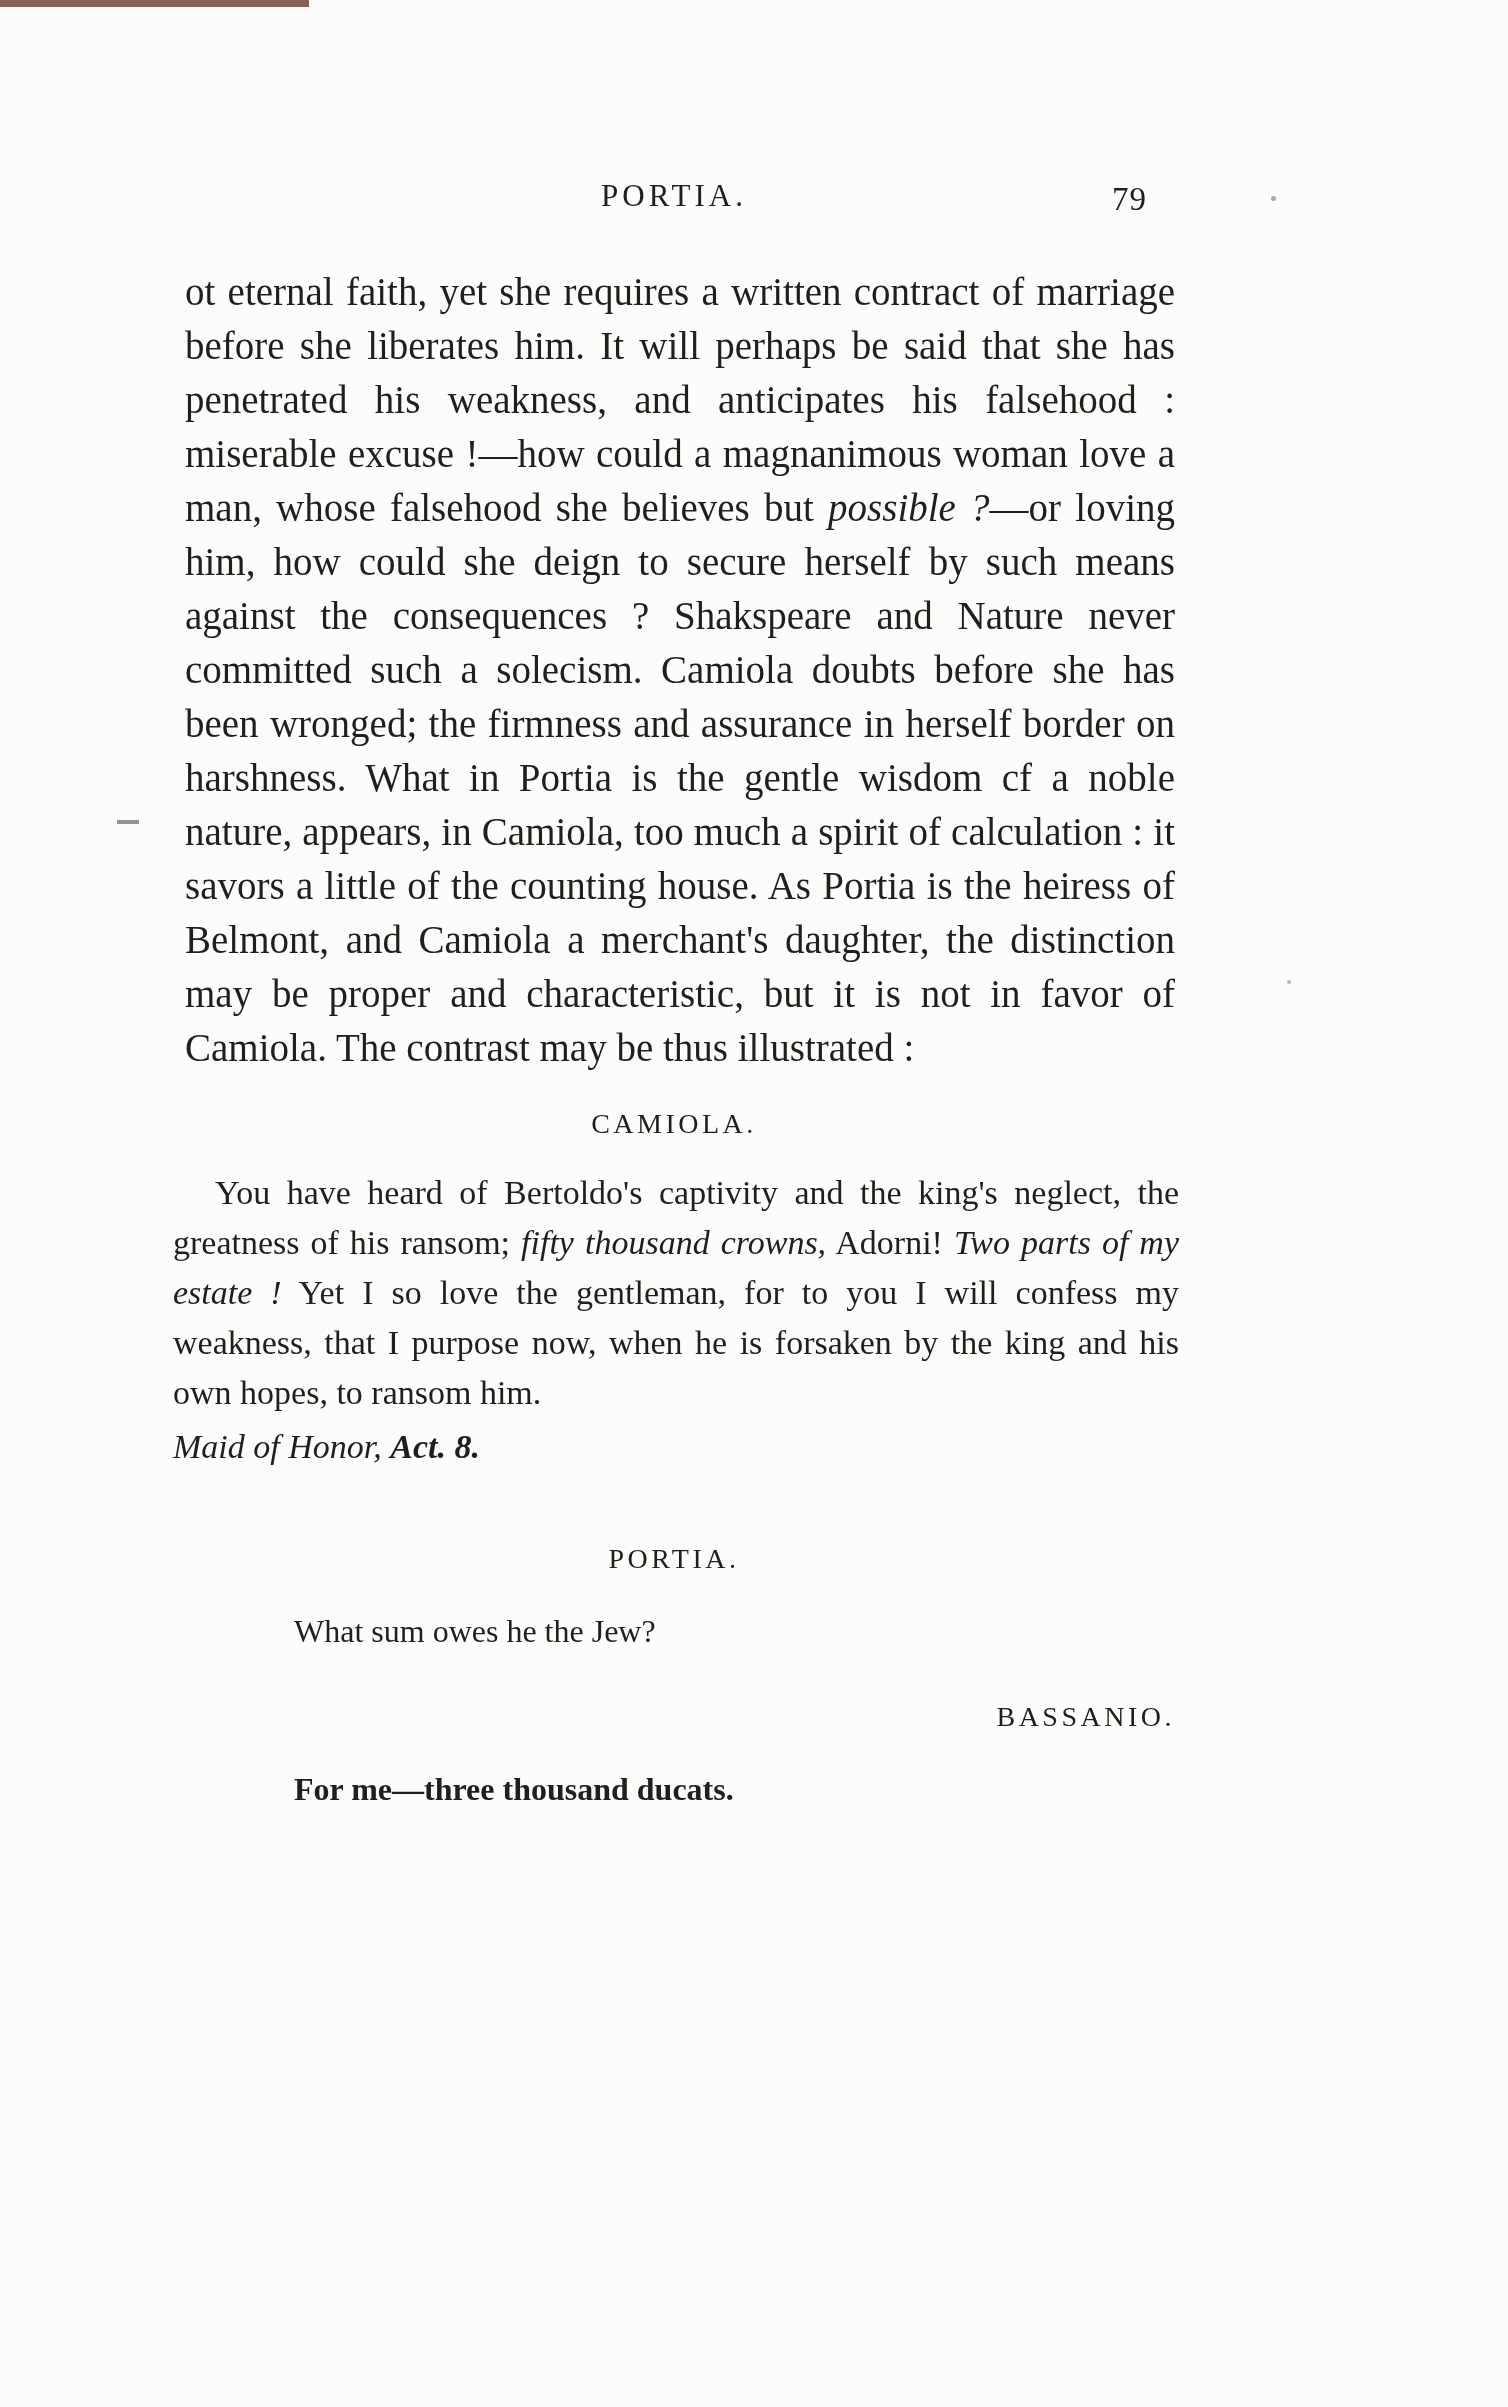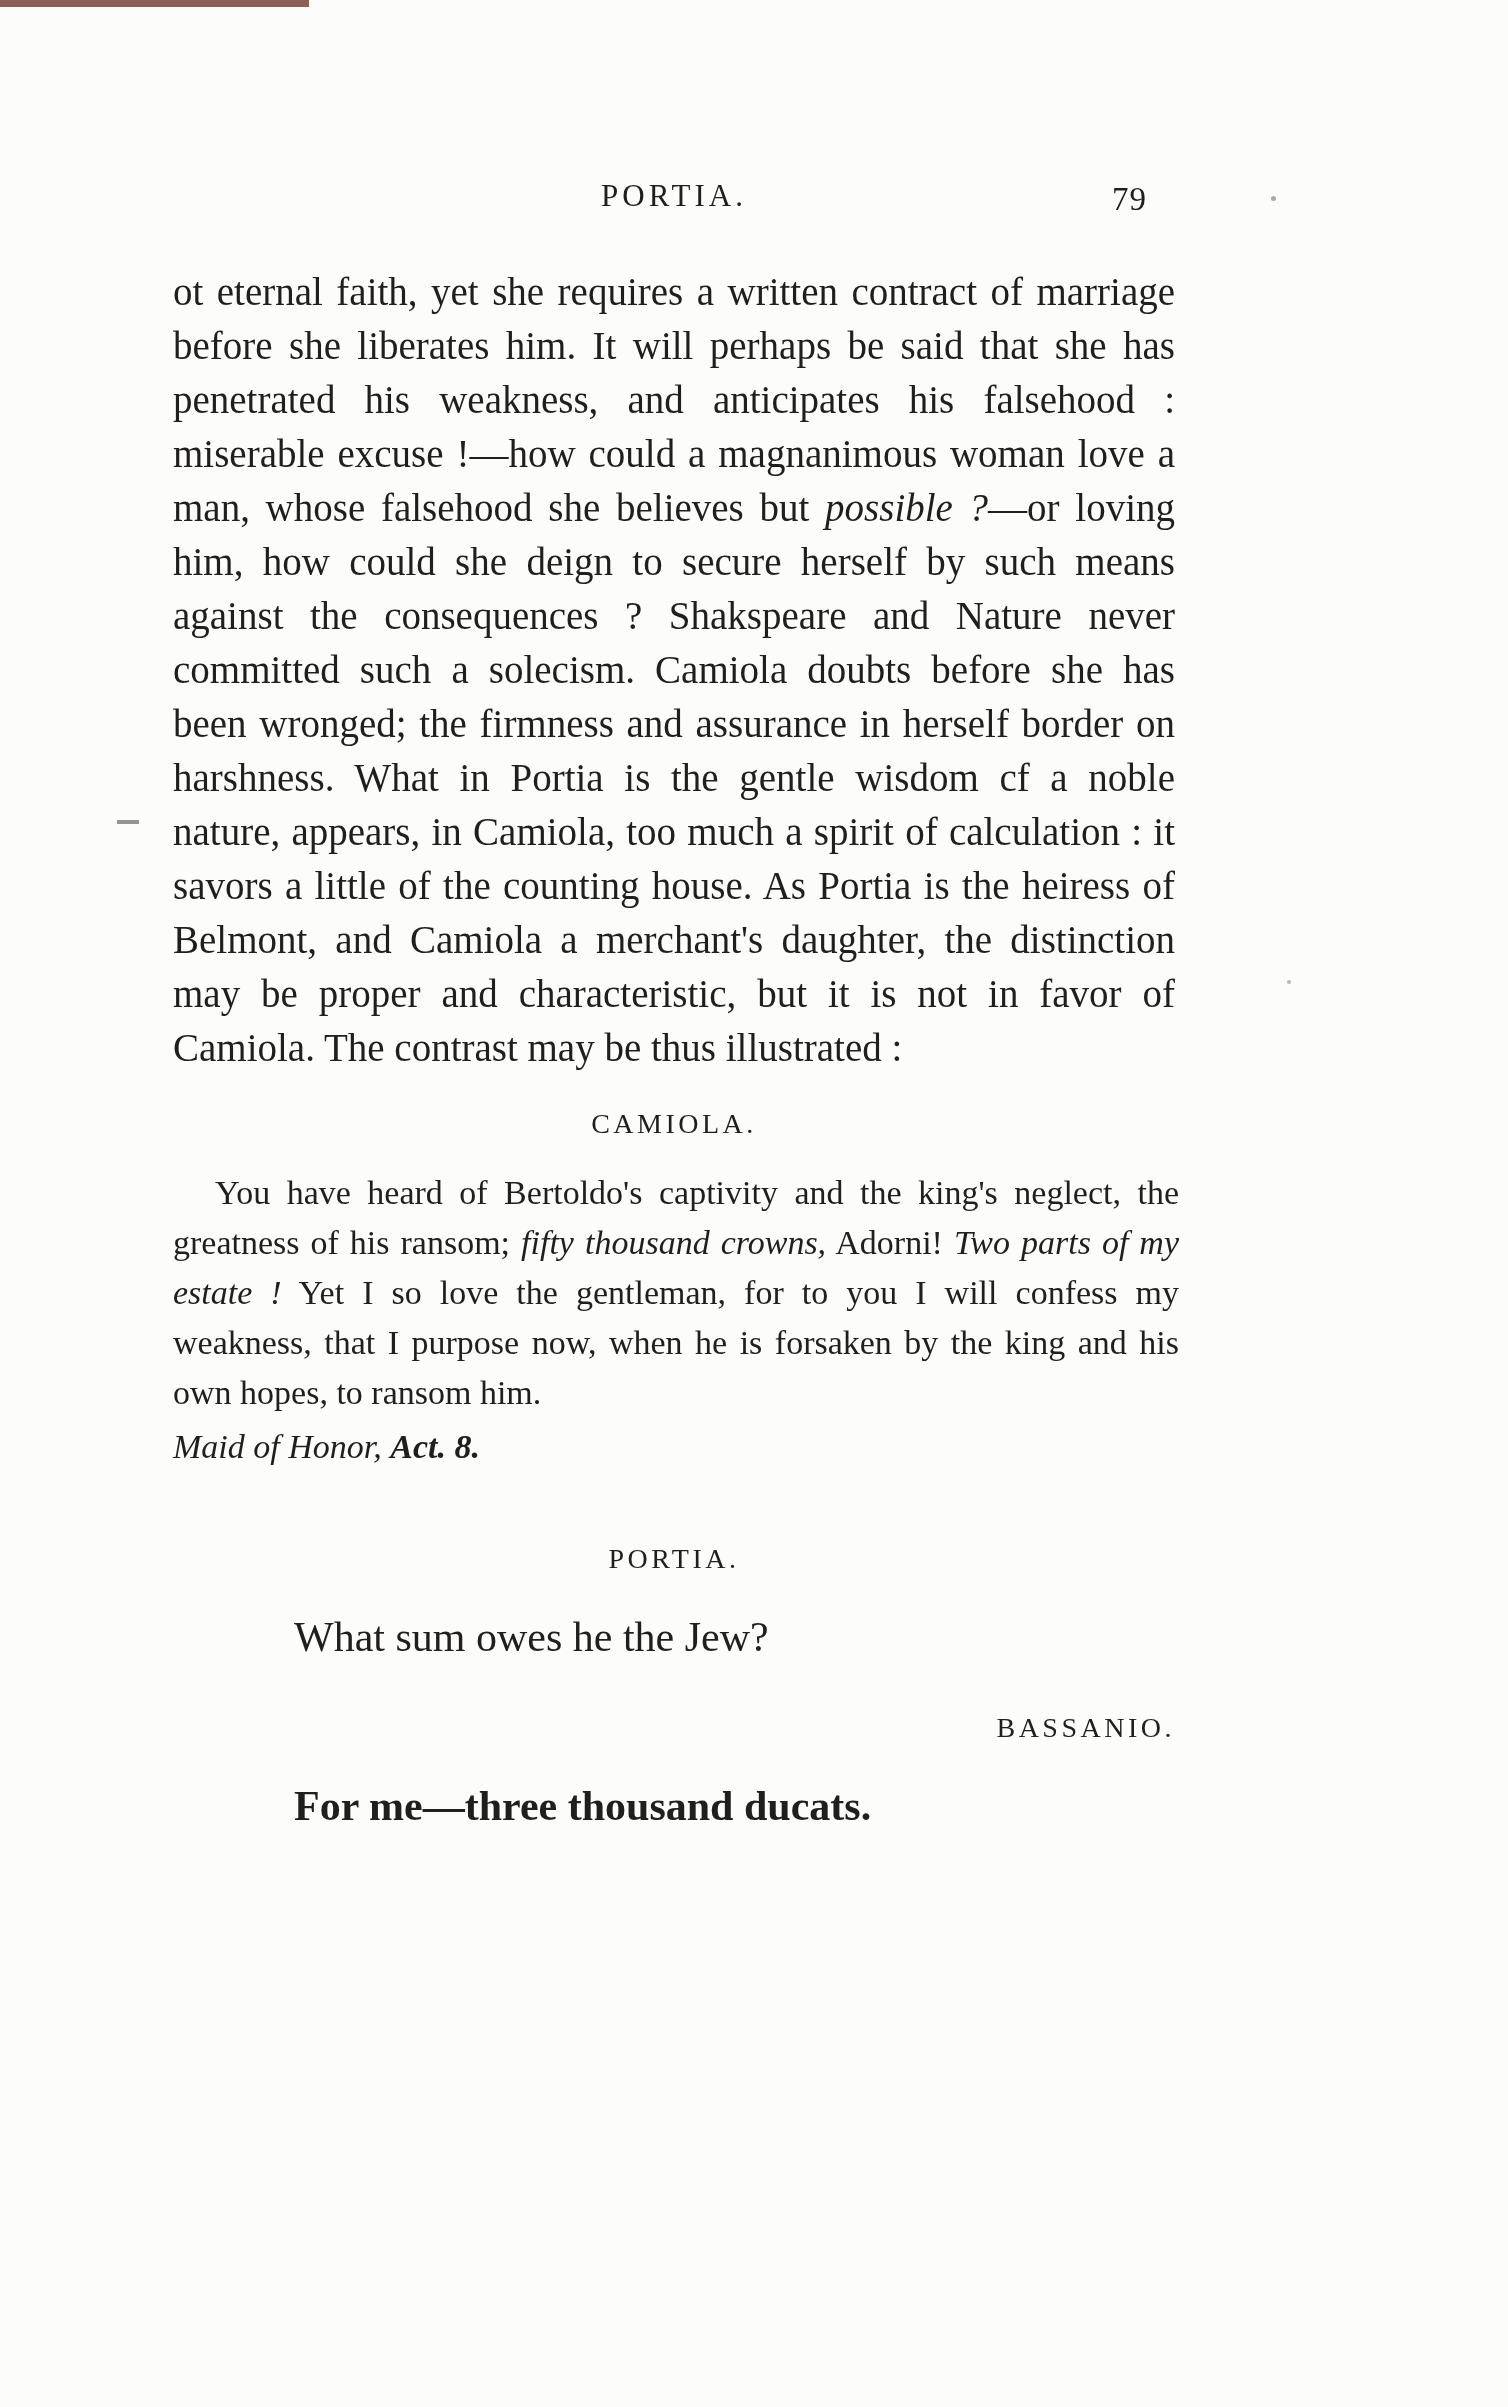--- a/index.html
+++ b/index.html
@@ -36,21 +36,21 @@
   }
   .page-number {
     position: absolute;
     right: 28px;
     bottom: -4px;
     font-size: 33px;
     letter-spacing: 1px;
     margin-top: 32px;
   }
   .body-para {
-    margin: 51px 0 0 0;
+    margin: 51px 0 0 12px;
     text-align: justify;
     font-size: 39px;
     line-height: 54px;
   }
   .body-para em, .quote-para em { font-style: italic; }
   .section-heading {
     text-align: center;
     font-size: 28px;
     letter-spacing: 3.5px;
     margin-top: 33px;
@@ -68,21 +68,21 @@
     text-align: left;
     font-style: italic;
     font-size: 34px;
     margin-top: 10px;
     padding-right: 139px;
   }
   .attribution .act { font-weight: bold; }
   .heading-portia { margin-top: 77px; }
   .heading-bassanio { margin-top: 51px; text-align: right; }
   .dialogue-line {
-    font-size: 42px;
+    font-size: 32px;
     margin: 38px 0 0 121px;
   }
   .bold-line { font-weight: bold; }
 
   
   .artifact-top {
     position: absolute;
     top: 0; left: 0;
     width: 309px; height: 7px;
     background: #73453a;

